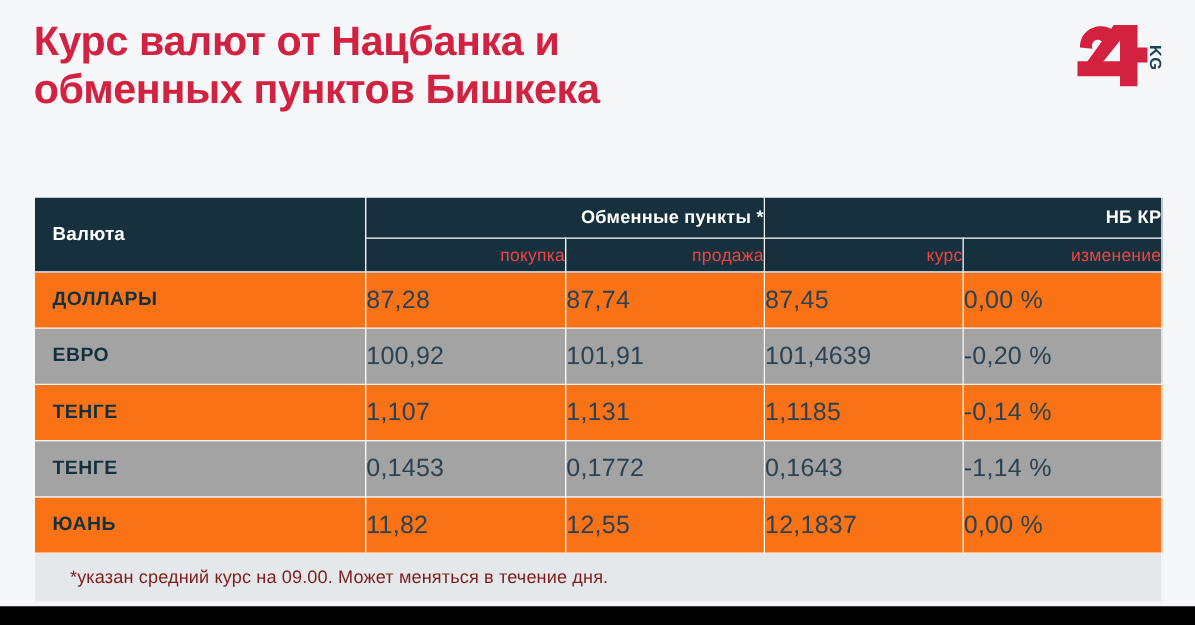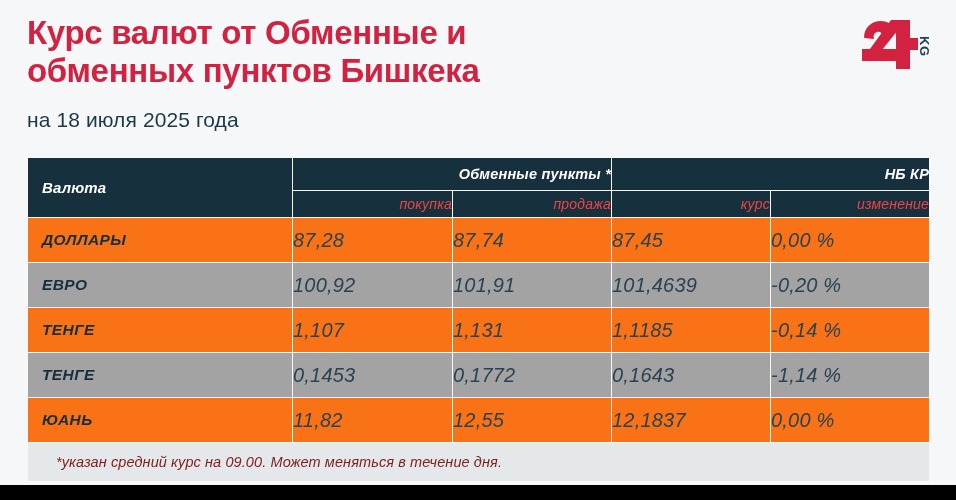--- a/index.html
+++ b/index.html
@@ -59,21 +59,20 @@
   .table-wrap {
     position: absolute;
     left: 27px;
     top: 157px;
     width: 902px;
   }
   table.rates {
     border-collapse: collapse;
     width: 902px;
     table-layout: fixed;
-    font-style: italic;
   }
   table.rates col.c-cur   { width: 265px; }
   table.rates col.c-buy   { width: 160px; }
   table.rates col.c-sell  { width: 159px; }
   table.rates col.c-rate  { width: 159px; }
   table.rates col.c-chg   { width: 159px; }
 
   thead th {
     background: #16313D;
     color: #FFFFFF;
@@ -145,23 +144,22 @@
     height: 15px;
     background: #000000;
   }
 </style>
 </head>
 <body>
 
 <div id="page">
 
   <div class="header">
-    <h1 class="title">Курс валют от Обменные и
+    <h1 class="title">Курс валют от Нацбанка и
 обменных пунктов Бишкека</h1>
-    <div class="subtitle">на 18 июля 2025 года</div>
   </div>
 
   <div class="logo">
     <svg width="72" height="56" viewBox="0 0 72 56" xmlns="http://www.w3.org/2000/svg">
       <g fill="#D2223F">
         <path d="M4 20 C4 9 12 3 21 3 C28 3 33 7 34 12 L23 18 C22 15 20 13 17 14 C14 15 13 18 14 21 Z"></path>
         <path d="M31 2 L46 2 L14 42 L2 42 Z"></path>
         <path d="M2 31 L44 31 L44 43 L2 43 Z"></path>
         <path d="M36 2 L50 2 L50 51 L36 51 Z"></path>
         <path d="M44 20 L58 20 L58 32 L44 32 Z"></path>

